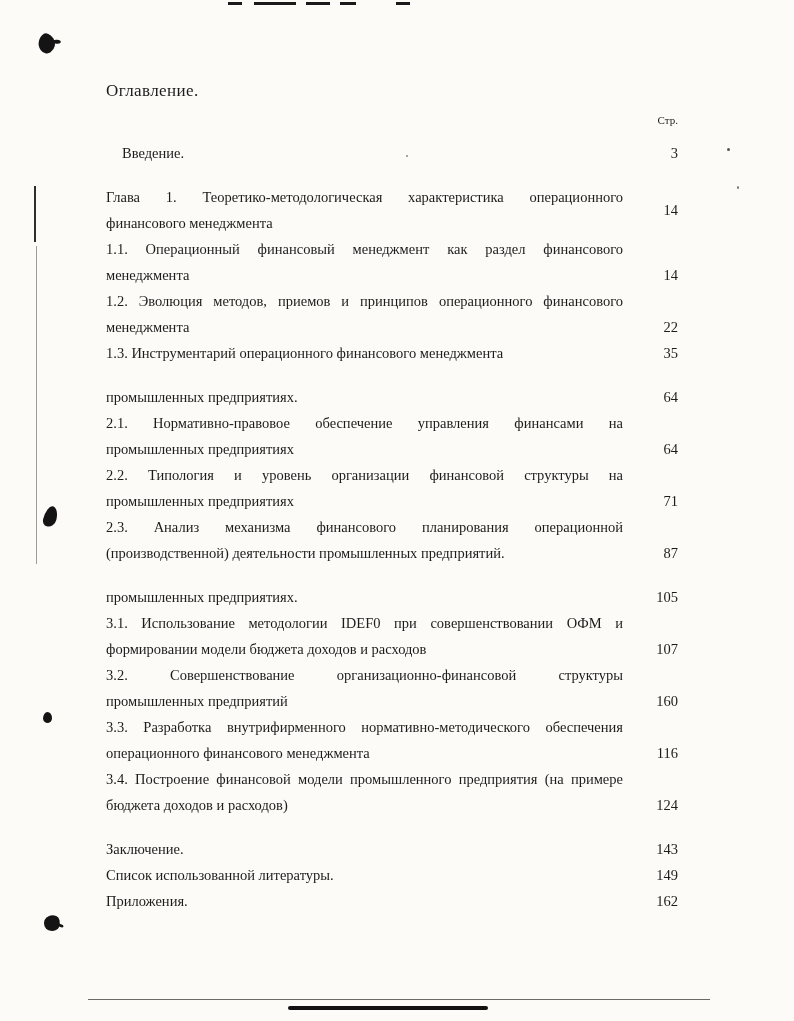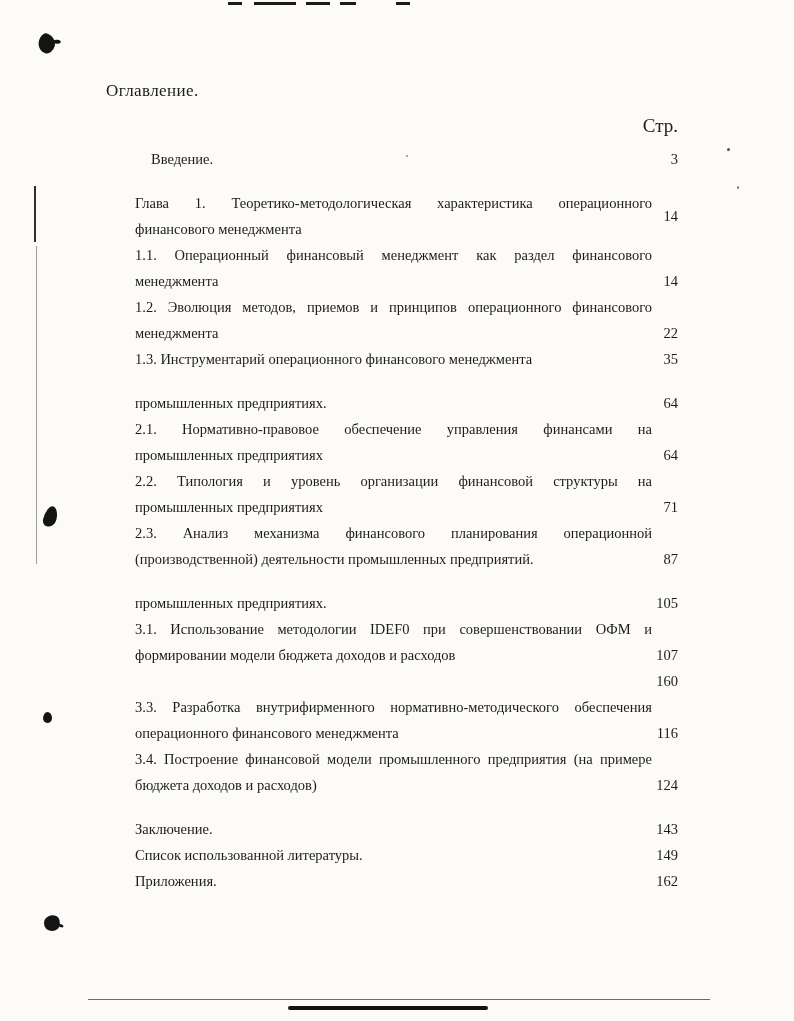--- a/index.html
+++ b/index.html
@@ -8,26 +8,26 @@
     position:relative;
     background:#fcfbf8;
     font-family:"Liberation Serif", "DejaVu Serif", serif;
     color:#1c1c1c;
     overflow:hidden;
   }
 
   .content { position:absolute; left:106px; top:78px; width:576px; }
 
   .doc-title { text-align:left; font-size:17px; line-height:26px; letter-spacing:0.4px; }
-  .page-col-header { text-align:right; padding-right:4px; font-size:19px; line-height:26px; margin-top:9px; }
+  .page-col-header { text-align:right; padding-right:4px; font-size:11px; line-height:26px; margin-top:3px; }
 
   .entry { display:flex; align-items:flex-end; font-size:14.5px; line-height:26px; }
   .entry.first { margin-top:7px; }
   .entry.gap { margin-top:18px;align-items:center; }
-  .entry-text { width:517px;margin-left:29px; }
+  .entry-text { width:517px; }
   .entry-page { flex:1; text-align:right; padding-right:4px; }
   .l1, .l2 { display:block; }
   .multi .l1 { text-align:justify; text-align-last:justify; white-space:nowrap; }
   .indent .l1 { text-indent:16px; }
   .l2:empty { display:none; }
 
   
   .artifact { position:absolute; background:#141414; }
   .blob1 { left:38px; top:34px; width:17px; height:19px; border-radius:70% 30% 60% 40%/60% 50% 50% 40%; transform:rotate(-35deg); }
   .blob1::after { content:""; position:absolute; right:-5px; bottom:3px; width:8px; height:4px; background:#141414; border-radius:50%; transform:rotate(40deg); }
@@ -154,20 +154,24 @@
 
   <div class="entry multi">
     <div class="entry-text">
       <span class="l1">3.1. Использование методологии IDEF0 при совершенствовании ОФМ и</span>
       <span class="l2">формировании модели бюджета доходов и расходов</span>
     </div>
     <div class="entry-page">107</div>
   </div>
 
   <div class="entry multi">
+    <div class="entry-text">
+      <span class="l1">3.2. Совершенствование организационно-финансовой структуры</span>
+      <span class="l2">промышленных предприятий</span>
+    </div>
     <div class="entry-page">160</div>
   </div>
 
   <div class="entry multi">
     <div class="entry-text">
       <span class="l1">3.3. Разработка внутрифирменного нормативно-методического обеспечения</span>
       <span class="l2">операционного финансового менеджмента</span>
     </div>
     <div class="entry-page">116</div>
   </div>

